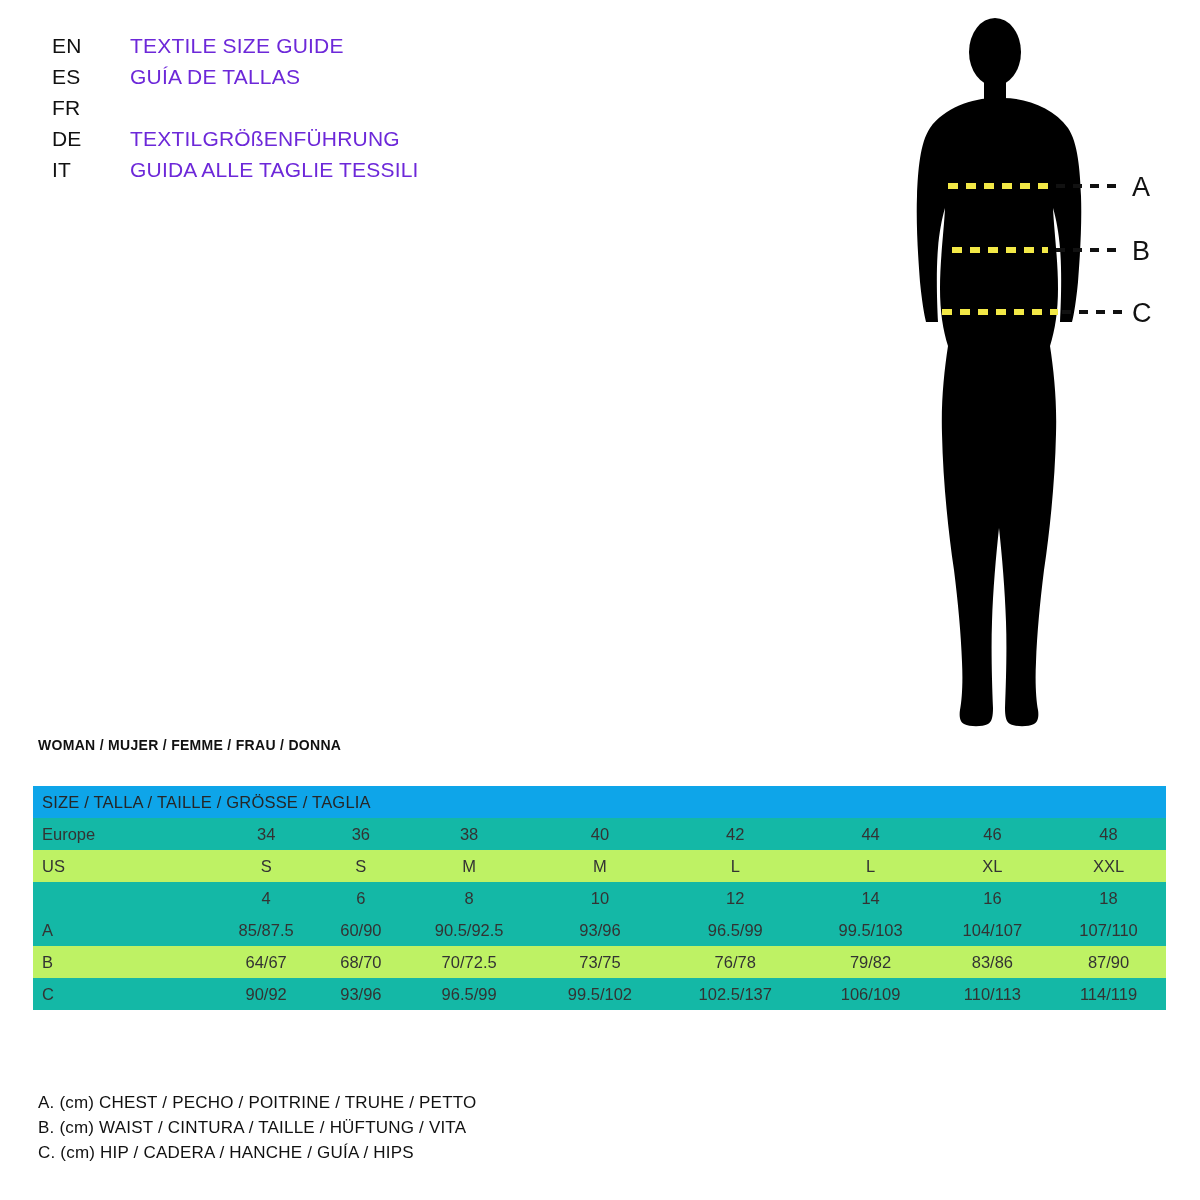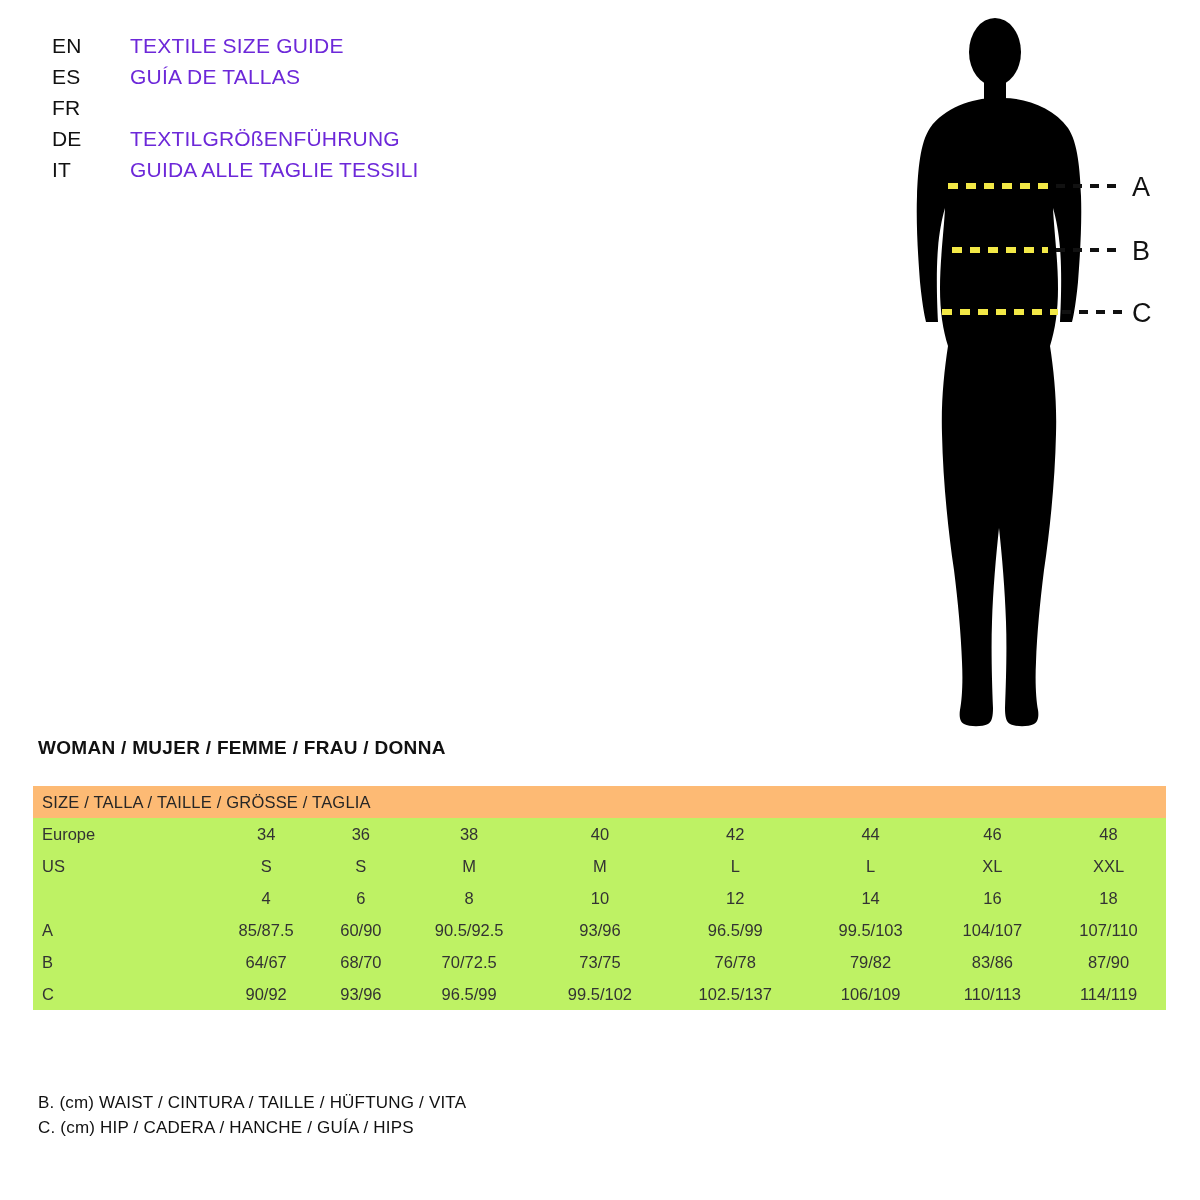--- a/index.html
+++ b/index.html
@@ -53,21 +53,21 @@
   }
   .figure-wrap svg {
     display: block;
   }
 
   
   .section-label {
     position: absolute;
     left: 38px;
     top: 737px;
-    font-size: 19px;
+    font-size: 14px;
     font-weight: bold;
     letter-spacing: 0.3px;
     color: #111;
   }
 
   
   .size-table {
     position: absolute;
     left: 33px;
     top: 786px;
@@ -82,29 +82,29 @@
     vertical-align: middle;
     font-weight: normal;
     text-align: center;
   }
   .size-table .label-col {
     text-align: left;
     padding-left: 9px;
     width: 170px;
   }
   .row-head {
-    background: #fdba74;
+    background: #0ea5e9;
   }
   .row-head td {
     font-size: 16.5px;
     color: #262626;
     letter-spacing: 0.2px;
   }
   .row-alt {
-    background: #bef264;
+    background: #14b8a6;
   }
   .row-plain {
     background: #bef264;
   }
 
   
   .legend {
     position: absolute;
     left: 38px;
     top: 1090px;
@@ -282,15 +282,16 @@
       <td>99.5/102</td>
       <td>102.5/137</td>
       <td>106/109</td>
       <td>110/113</td>
       <td>114/119</td>
     </tr>
   </tbody>
 </table>
 
 <div class="legend">
+  <div class="legend-line">A. (cm) CHEST / PECHO / POITRINE / TRUHE / PETTO</div>
   <div class="legend-line">B. (cm) WAIST / CINTURA / TAILLE / HÜFTUNG / VITA</div>
   <div class="legend-line">C. (cm) HIP / CADERA / HANCHE / GUÍA / HIPS</div>
 </div>
 
 </body></html>

